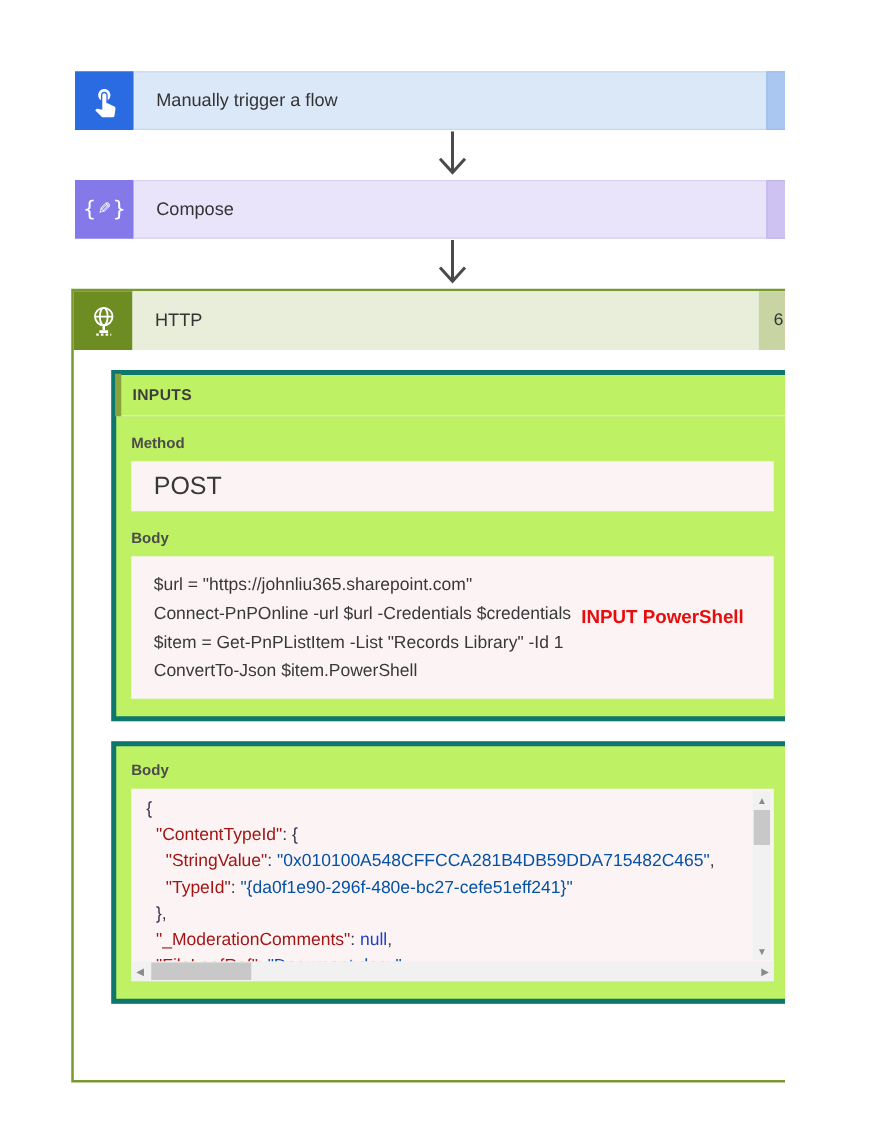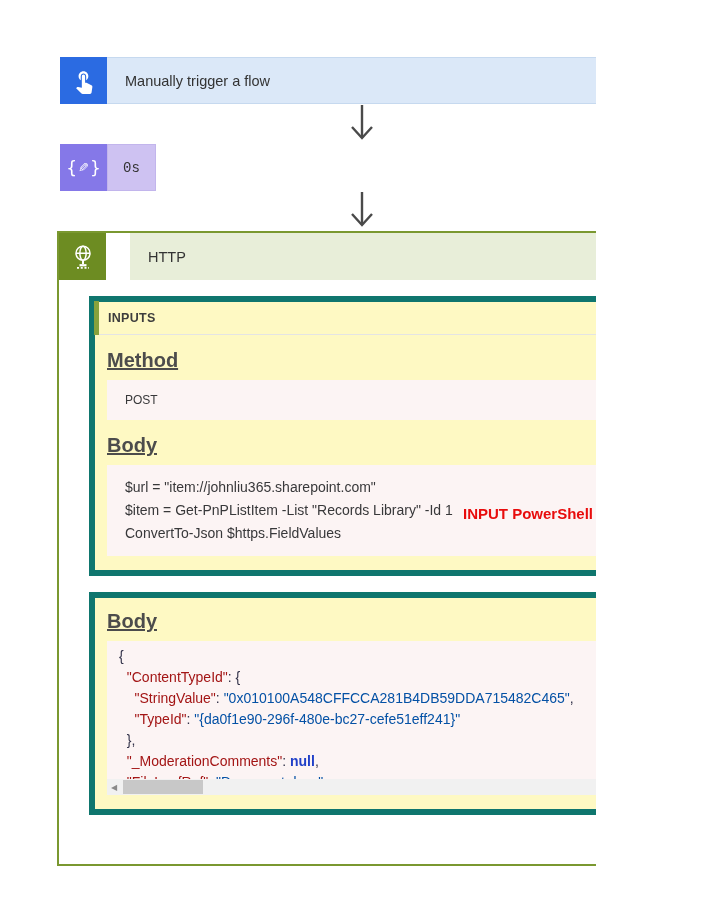--- a/index.html
+++ b/index.html
@@ -1,17 +1,17 @@
 <!DOCTYPE html>
 <html><head>
 <meta charset="utf-8">
 <style>
   html,body{margin:0;padding:0;background:#ffffff;}
   .canvas{position:relative;width:596px;height:906px;background:#fff;
-          font-family:"Liberation Sans","DejaVu Sans",sans-serif;overflow:hidden;}
+          font-family:"Liberation Sans","DejaVu Sans",sans-serif;overflow:hidden;padding-left:32px;}
 
   
   .step-bar{position:absolute;left:60px;width:602px;height:47px;display:flex;box-sizing:border-box;}
   .step-icon{width:47px;display:flex;align-items:center;justify-content:center;flex:none;}
   .step-label{flex:1;display:flex;align-items:center;padding-left:18px;font-size:14.5px;color:#333;}
   .step-duration{width:47px;display:flex;align-items:center;justify-content:center;font-size:14px;color:#333;flex:none;font-family:Liberation Mono, monospace;}
 
   .bar-trigger .step-icon{background:#2b6be2;}
   .bar-trigger .step-label{background:#dbe8f8;border:1px solid #c6d9ef;border-left:none;border-right:none;}
   .bar-trigger .step-duration{background:#a9c7f0;border:1px solid #9dbde8;}
@@ -30,52 +30,52 @@
   .icon-braces .pencil{font-size:13px;transform:scaleX(-1);margin:0 1px;}
 
   
   .connector{position:absolute;left:350px;width:24px;}
 
   
   .http-card{position:absolute;left:57px;top:231px;width:592px;height:635px;background:#fff;
              border:2px solid #7a9830;box-sizing:border-box;}
   .http-header{display:flex;height:47px;cursor:pointer;}
   .http-header .step-icon{background:#6d8c22;}
-  .http-header .step-label{background:#e8eed9;margin-left:24px;}
+  .http-header .step-label{background:#e8eed9;}
   .http-header .step-duration{background:#c9d4a3;width:40px;}
   .http-badge{top:-11px;right:-11px;}
 
-  .section{border:6px solid #0f766e;margin:16px 12px 0 30px;background:#fef9c3;position:relative;}
+  .section{border:4px solid #0f766e;margin:16px 12px 0 30px;background:#bef264;position:relative;}
   .section-title{position:relative;height:32px;line-height:32px;padding-left:13px;font-size:12.5px;
                  font-weight:700;color:#3d3d3d;border-bottom:1px solid #e4e4e4;letter-spacing:.3px;cursor:pointer;}
   .accent-bar{position:absolute;left:-1px;top:-1px;bottom:-1px;width:5px;background:#87a23c;}
 
-  .field-label{font-size:20px;font-weight:700;color:#4c4c4c;margin:14px 12px 8px 12px;text-decoration:underline;}
+  .field-label{font-size:12px;font-weight:700;color:#4c4c4c;margin:14px 12px 8px 12px;}
   .label-row{display:flex;justify-content:space-between;align-items:baseline;margin:12px 12px 8px 12px;}
   .label-row .field-label{margin:0;}
 
   .value-box{background:#fcf4f4;margin:0 12px;height:40px;display:flex;align-items:center;
-             padding-left:18px;font-size:12px;color:#38383a;text-align:center;}
+             padding-left:18px;font-size:20px;color:#38383a;text-align:center;}
   .code-box{background:#fcf4f4;margin:0 12px;padding:11px 16px 11px 18px;position:relative;
             font-size:14px;color:#38383a;}
   .code-line{line-height:23px;white-space:pre;}
   .annotation{color:#e80c0c;font-size:15px;font-weight:700;}
   .code-box .annotation{position:absolute;right:24px;top:40px;}
 
   .inputs-section{padding-bottom:14px;}
   .outputs-section{padding-bottom:14px;}
 
   
   .json-box{background:#fcf4f4;margin:0 12px;height:154px;position:relative;overflow:hidden;}
   .json-lines{padding:5px 0 0 12px;font-size:14px;}
   .json-line{line-height:21px;white-space:pre;}
   .tk-p{color:#33334a;}
   .tk-k{color:#a31515;}
   .tk-s{color:#0451a5;}
-  .tk-n{color:#2040c8;font-weight:bold;}
+  .tk-n{color:#2040c8;}
 
   .v-scroll{position:absolute;top:2px;right:2px;bottom:17px;width:15px;background:#f1f1f1;}
   .v-scroll .arrow{height:14px;display:flex;align-items:center;justify-content:center;color:#8a8a8a;font-size:8px;cursor:pointer;}
   .v-scroll .arrow.down{position:absolute;bottom:0;left:0;right:0;}
   .v-thumb{margin:1px 1px 0 1px;height:28px;background:#c8c8c8;cursor:pointer;}
 
   .h-scroll{position:absolute;left:0;right:0;bottom:0;height:16px;background:#f1f1f1;display:flex;align-items:center;}
   .h-scroll .arrow{width:14px;text-align:center;color:#8a8a8a;font-size:8px;cursor:pointer;flex:none;}
   .h-thumb{width:80px;height:14px;background:#c8c8c8;margin-left:2px;cursor:pointer;flex:none;}
   .h-spacer{flex:1;}
@@ -106,20 +106,21 @@
   </svg>
 
   <div class="step-bar bar-compose" style="top:144px">
     <div class="step-icon">
       <span class="icon-braces">
           <span>{</span>
           <span class="pencil">✎</span>
           <span>}</span>
         </span>
     </div>
+    <div class="step-label">Compose</div>
     <div class="step-duration">0s</div>
     <div class="check-badge">
       <svg width="11" height="11" viewBox="0 0 24 24">
           <path d="M5 12.5l4.5 4.5L19 8" stroke="#fff" stroke-width="4" fill="none" stroke-linecap="round" stroke-linejoin="round"></path>
         </svg>
     </div>
   </div>
 
   <svg class="connector" style="top:192px" width="24" height="36" viewBox="0 0 24 36">
     <line x1="12" y1="0" x2="12" y2="33" stroke="#4a4a4a" stroke-width="2.4"></line>
@@ -151,23 +152,24 @@
     <div class="section inputs-section">
       <div class="section-title">
         <span class="accent-bar"></span>
         <span>INPUTS</span>
       </div>
       <div class="field-label">Method</div>
       <div class="value-box">POST</div>
       <div class="field-label">Body</div>
       <div class="code-box">
         <div>
-            <div class="code-line">$url = "item://johnliu365.sharepoint.com"</div>
+            <div class="code-line">$url = "https://johnliu365.sharepoint.com"</div>
+            <div class="code-line">Connect-PnPOnline -url $url -Credentials $credentials</div>
             <div class="code-line">$item = Get-PnPListItem -List "Records Library" -Id 1</div>
-            <div class="code-line">ConvertTo-Json $https.FieldValues</div>
+            <div class="code-line">ConvertTo-Json $item.PowerShell</div>
           </div>
         <span class="annotation">INPUT PowerShell</span>
       </div>
     </div>
 
     <div class="section outputs-section">
       <div class="label-row">
         <span class="field-label">Body</span>
       </div>
       <div class="json-box">

